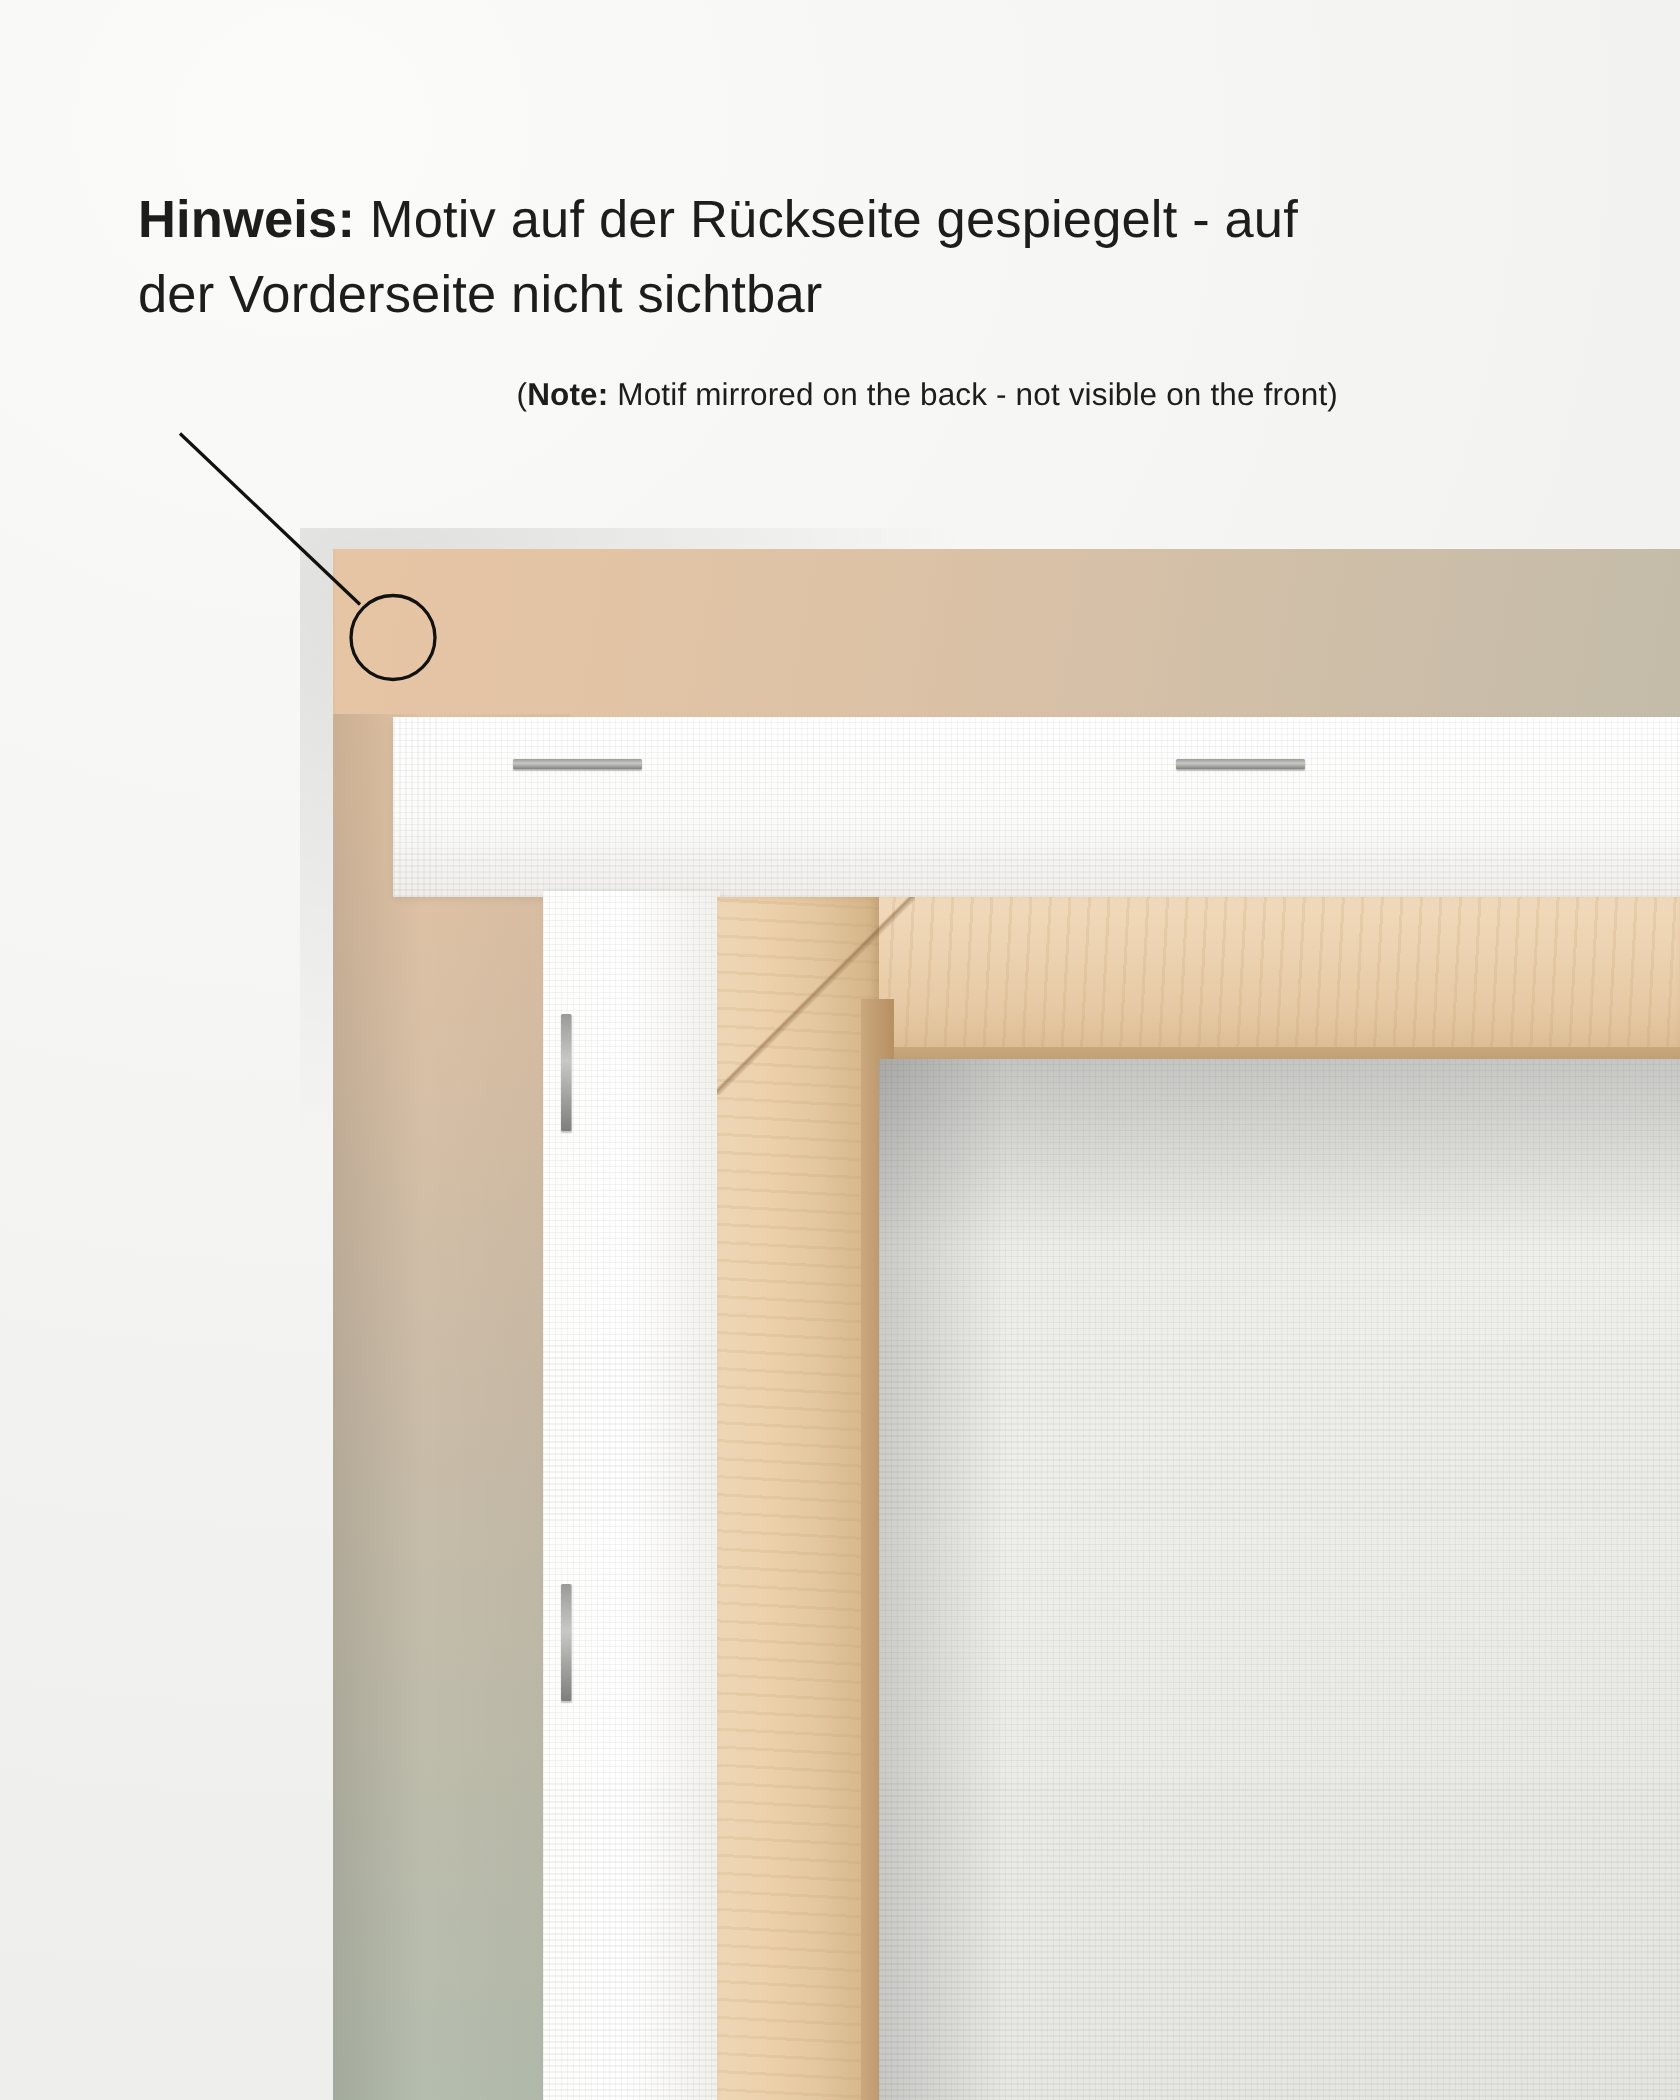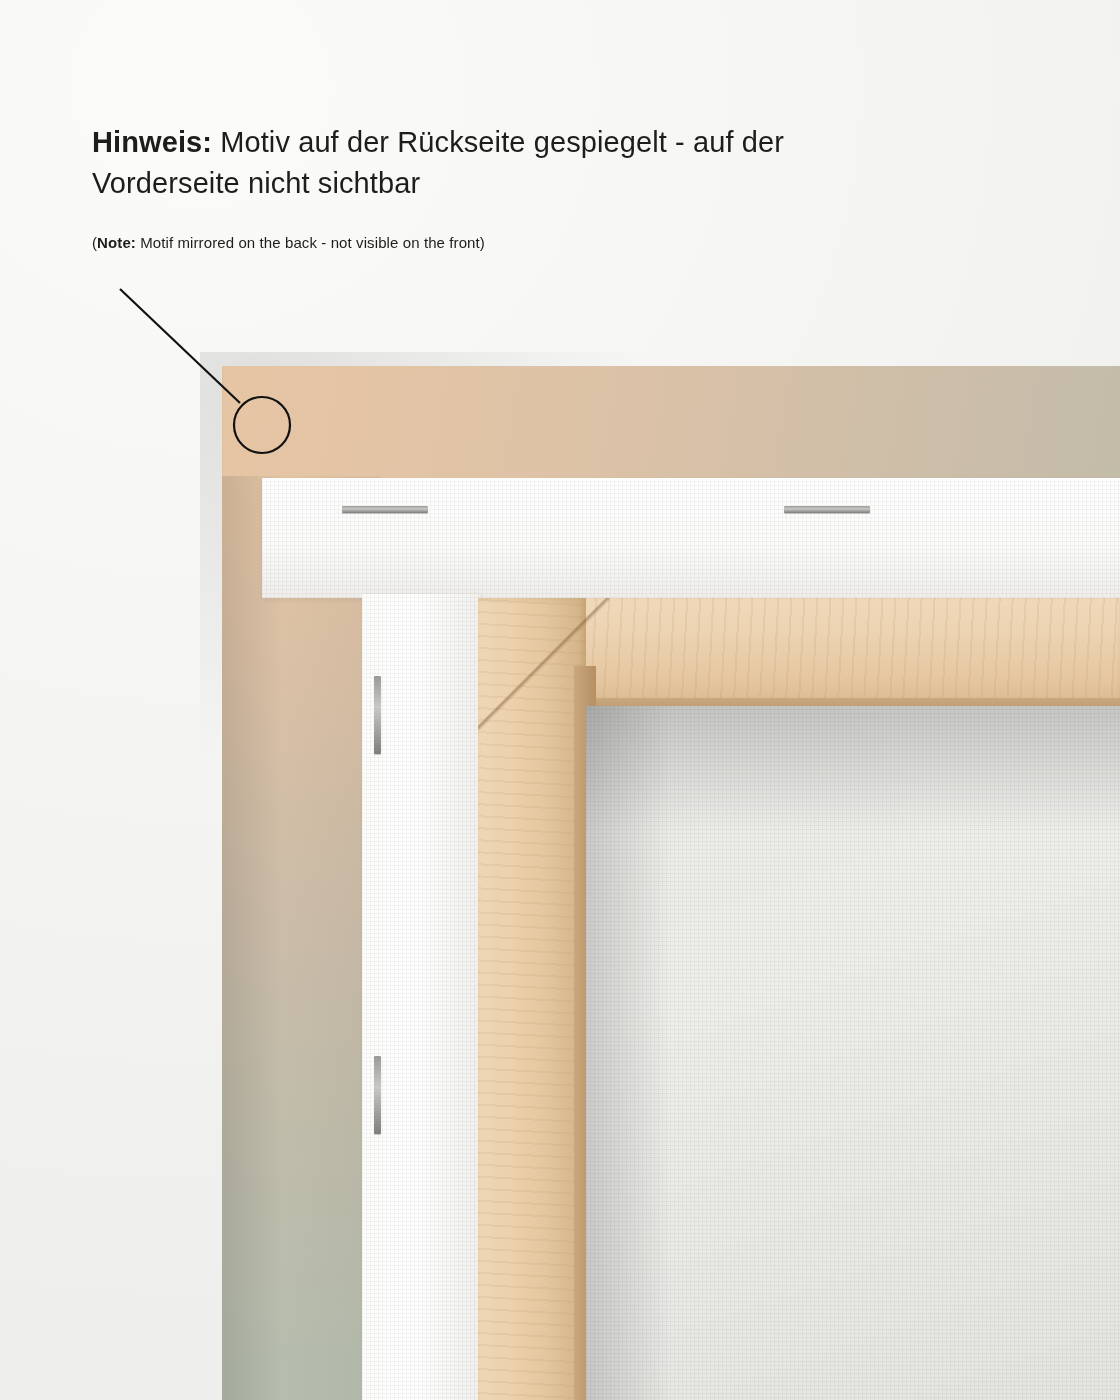--- a/index.html
+++ b/index.html
@@ -28,34 +28,35 @@
 
   
   .note-block {
     position: absolute;
     left: 92px;
     top: 122px;
     width: 800px;
     color: #1a1a1a;
   }
   .note-de {
-    font-size: 29px;
+    font-size: 35px;
     line-height: 1.42;
     letter-spacing: 0.1px;
     color: #1d1d1b;
   }
   .note-de b {
     font-weight: 700;
   }
   .note-en {
     margin-top: 28px;
-    font-size: 15px;
+    font-size: 21px;
     line-height: 1.4;
     letter-spacing: 0.1px;
     color: #1d1d1b;
+    text-align: right;
   }
   .note-en b { font-weight: 700; }
 
   
   .leader {
     position: absolute;
     left: 100px;
     top: 275px;
     width: 240px;
     height: 200px;

